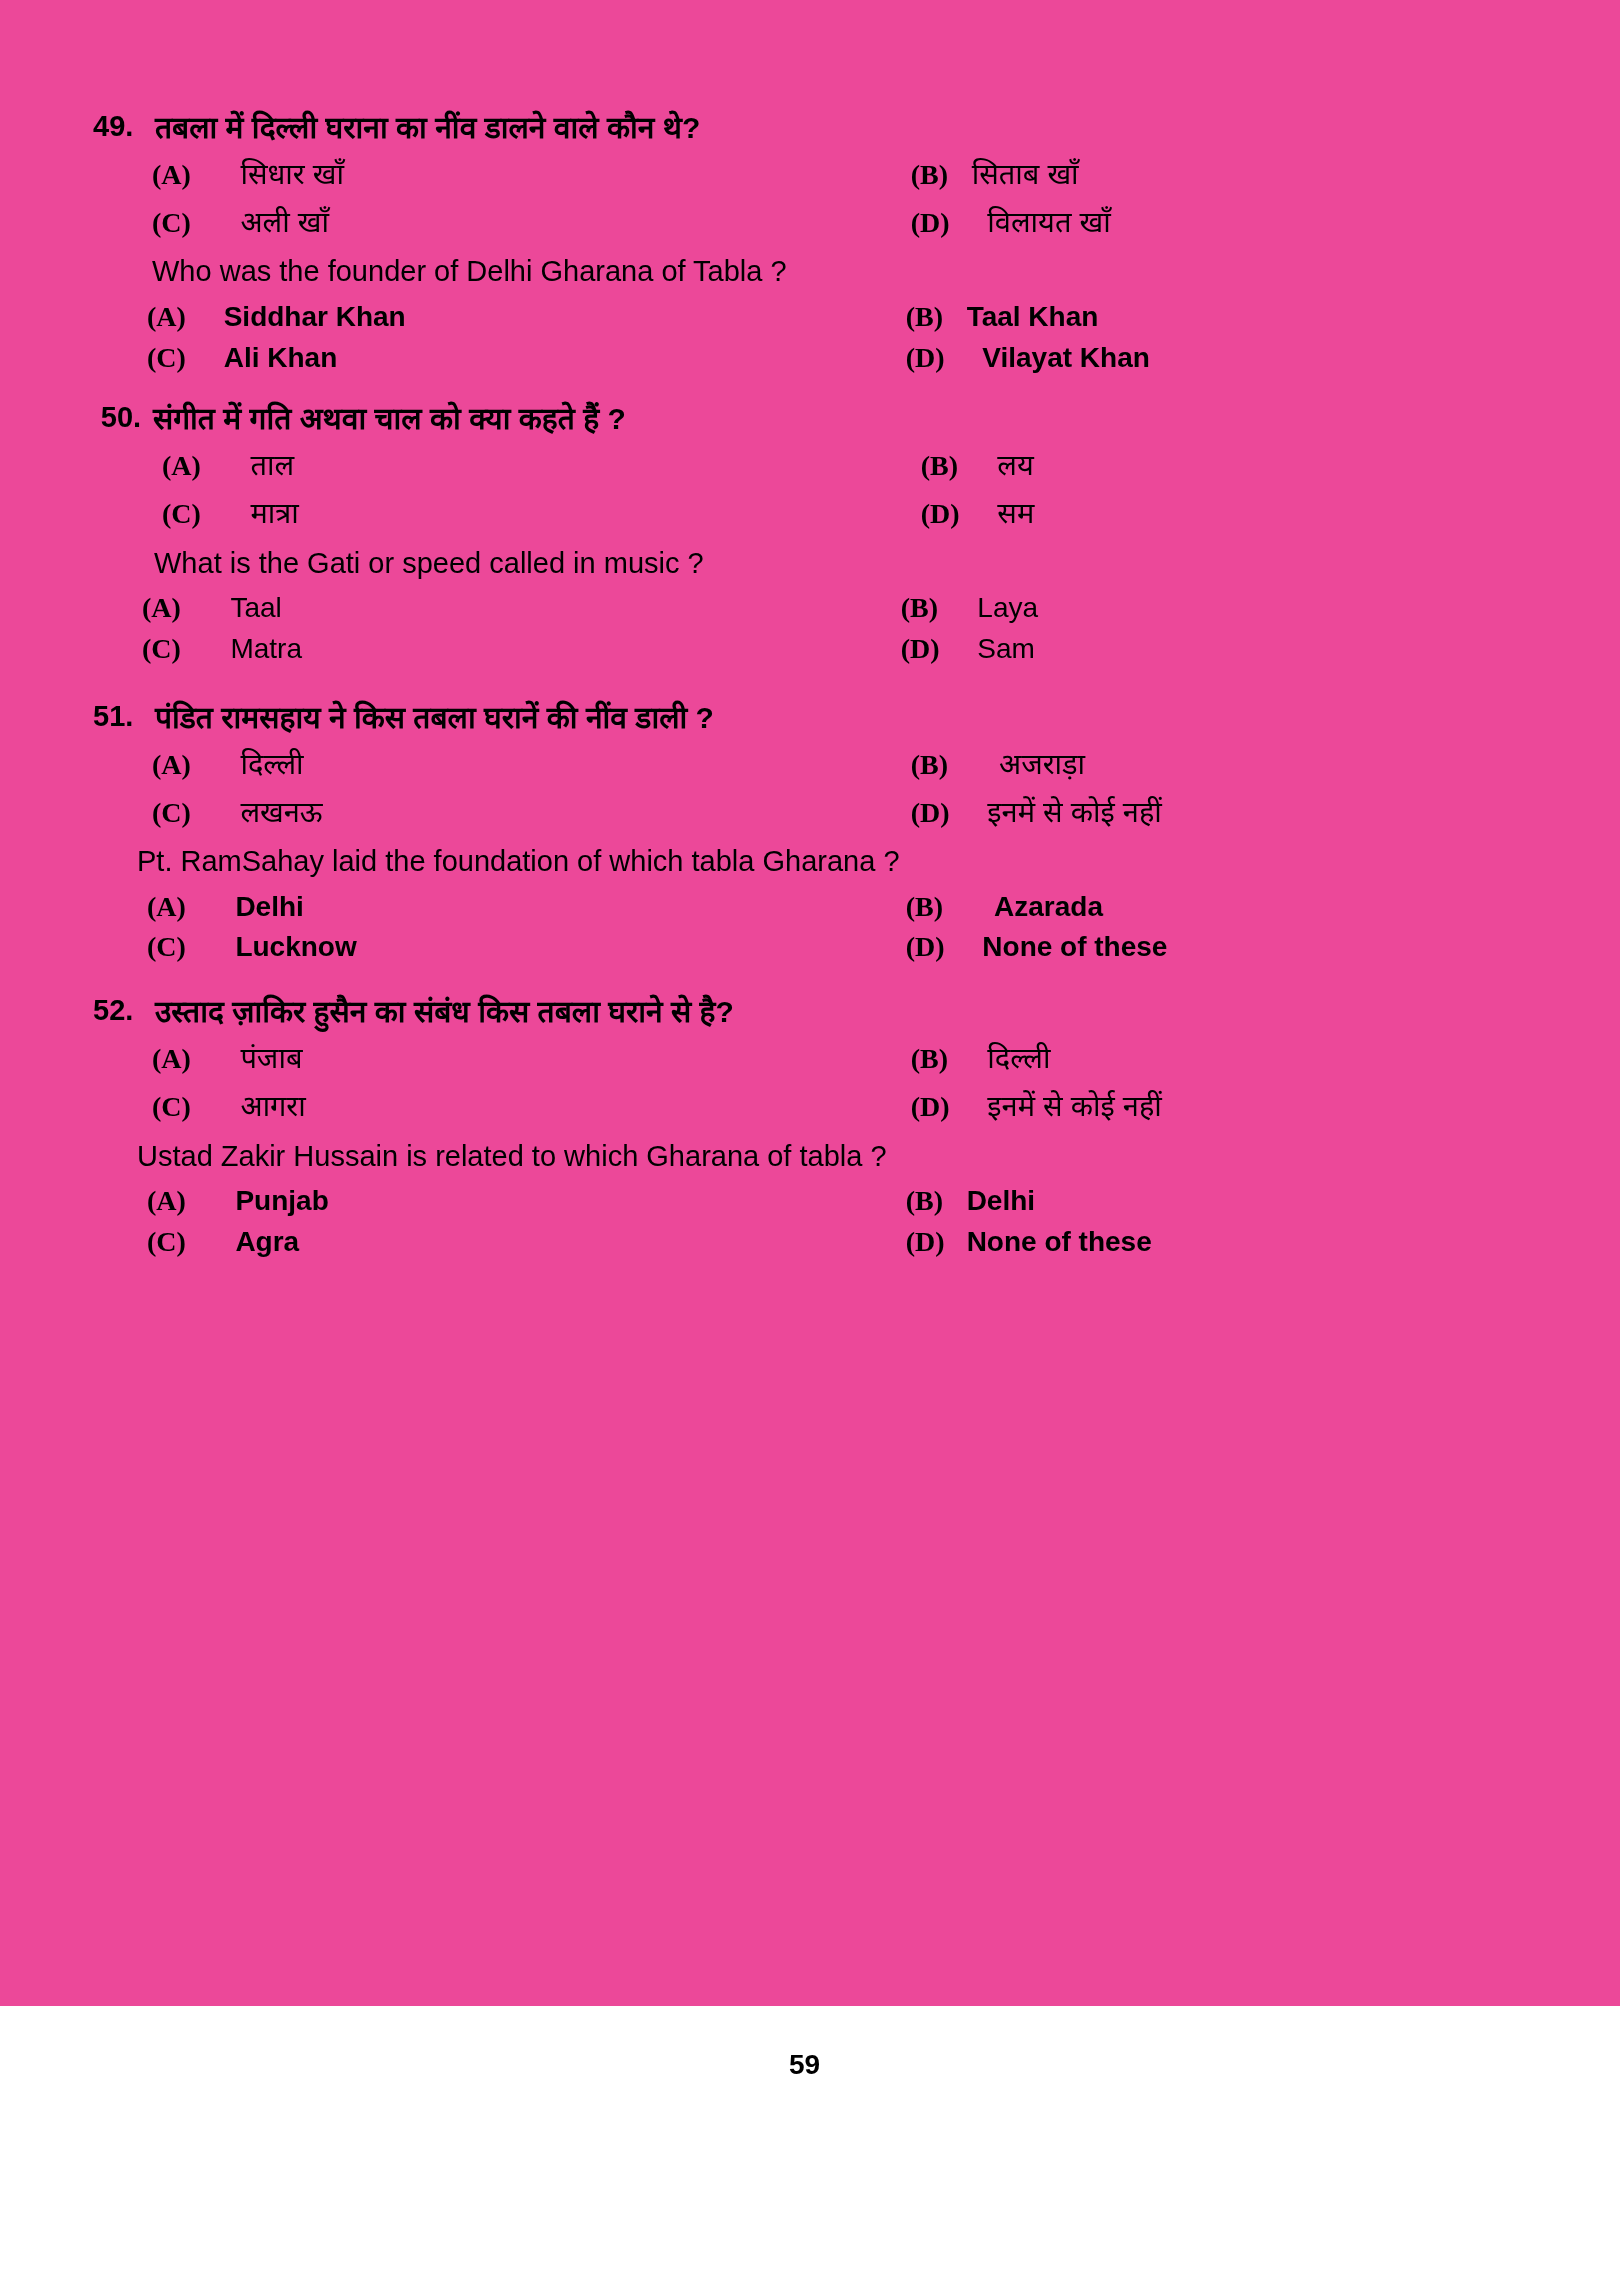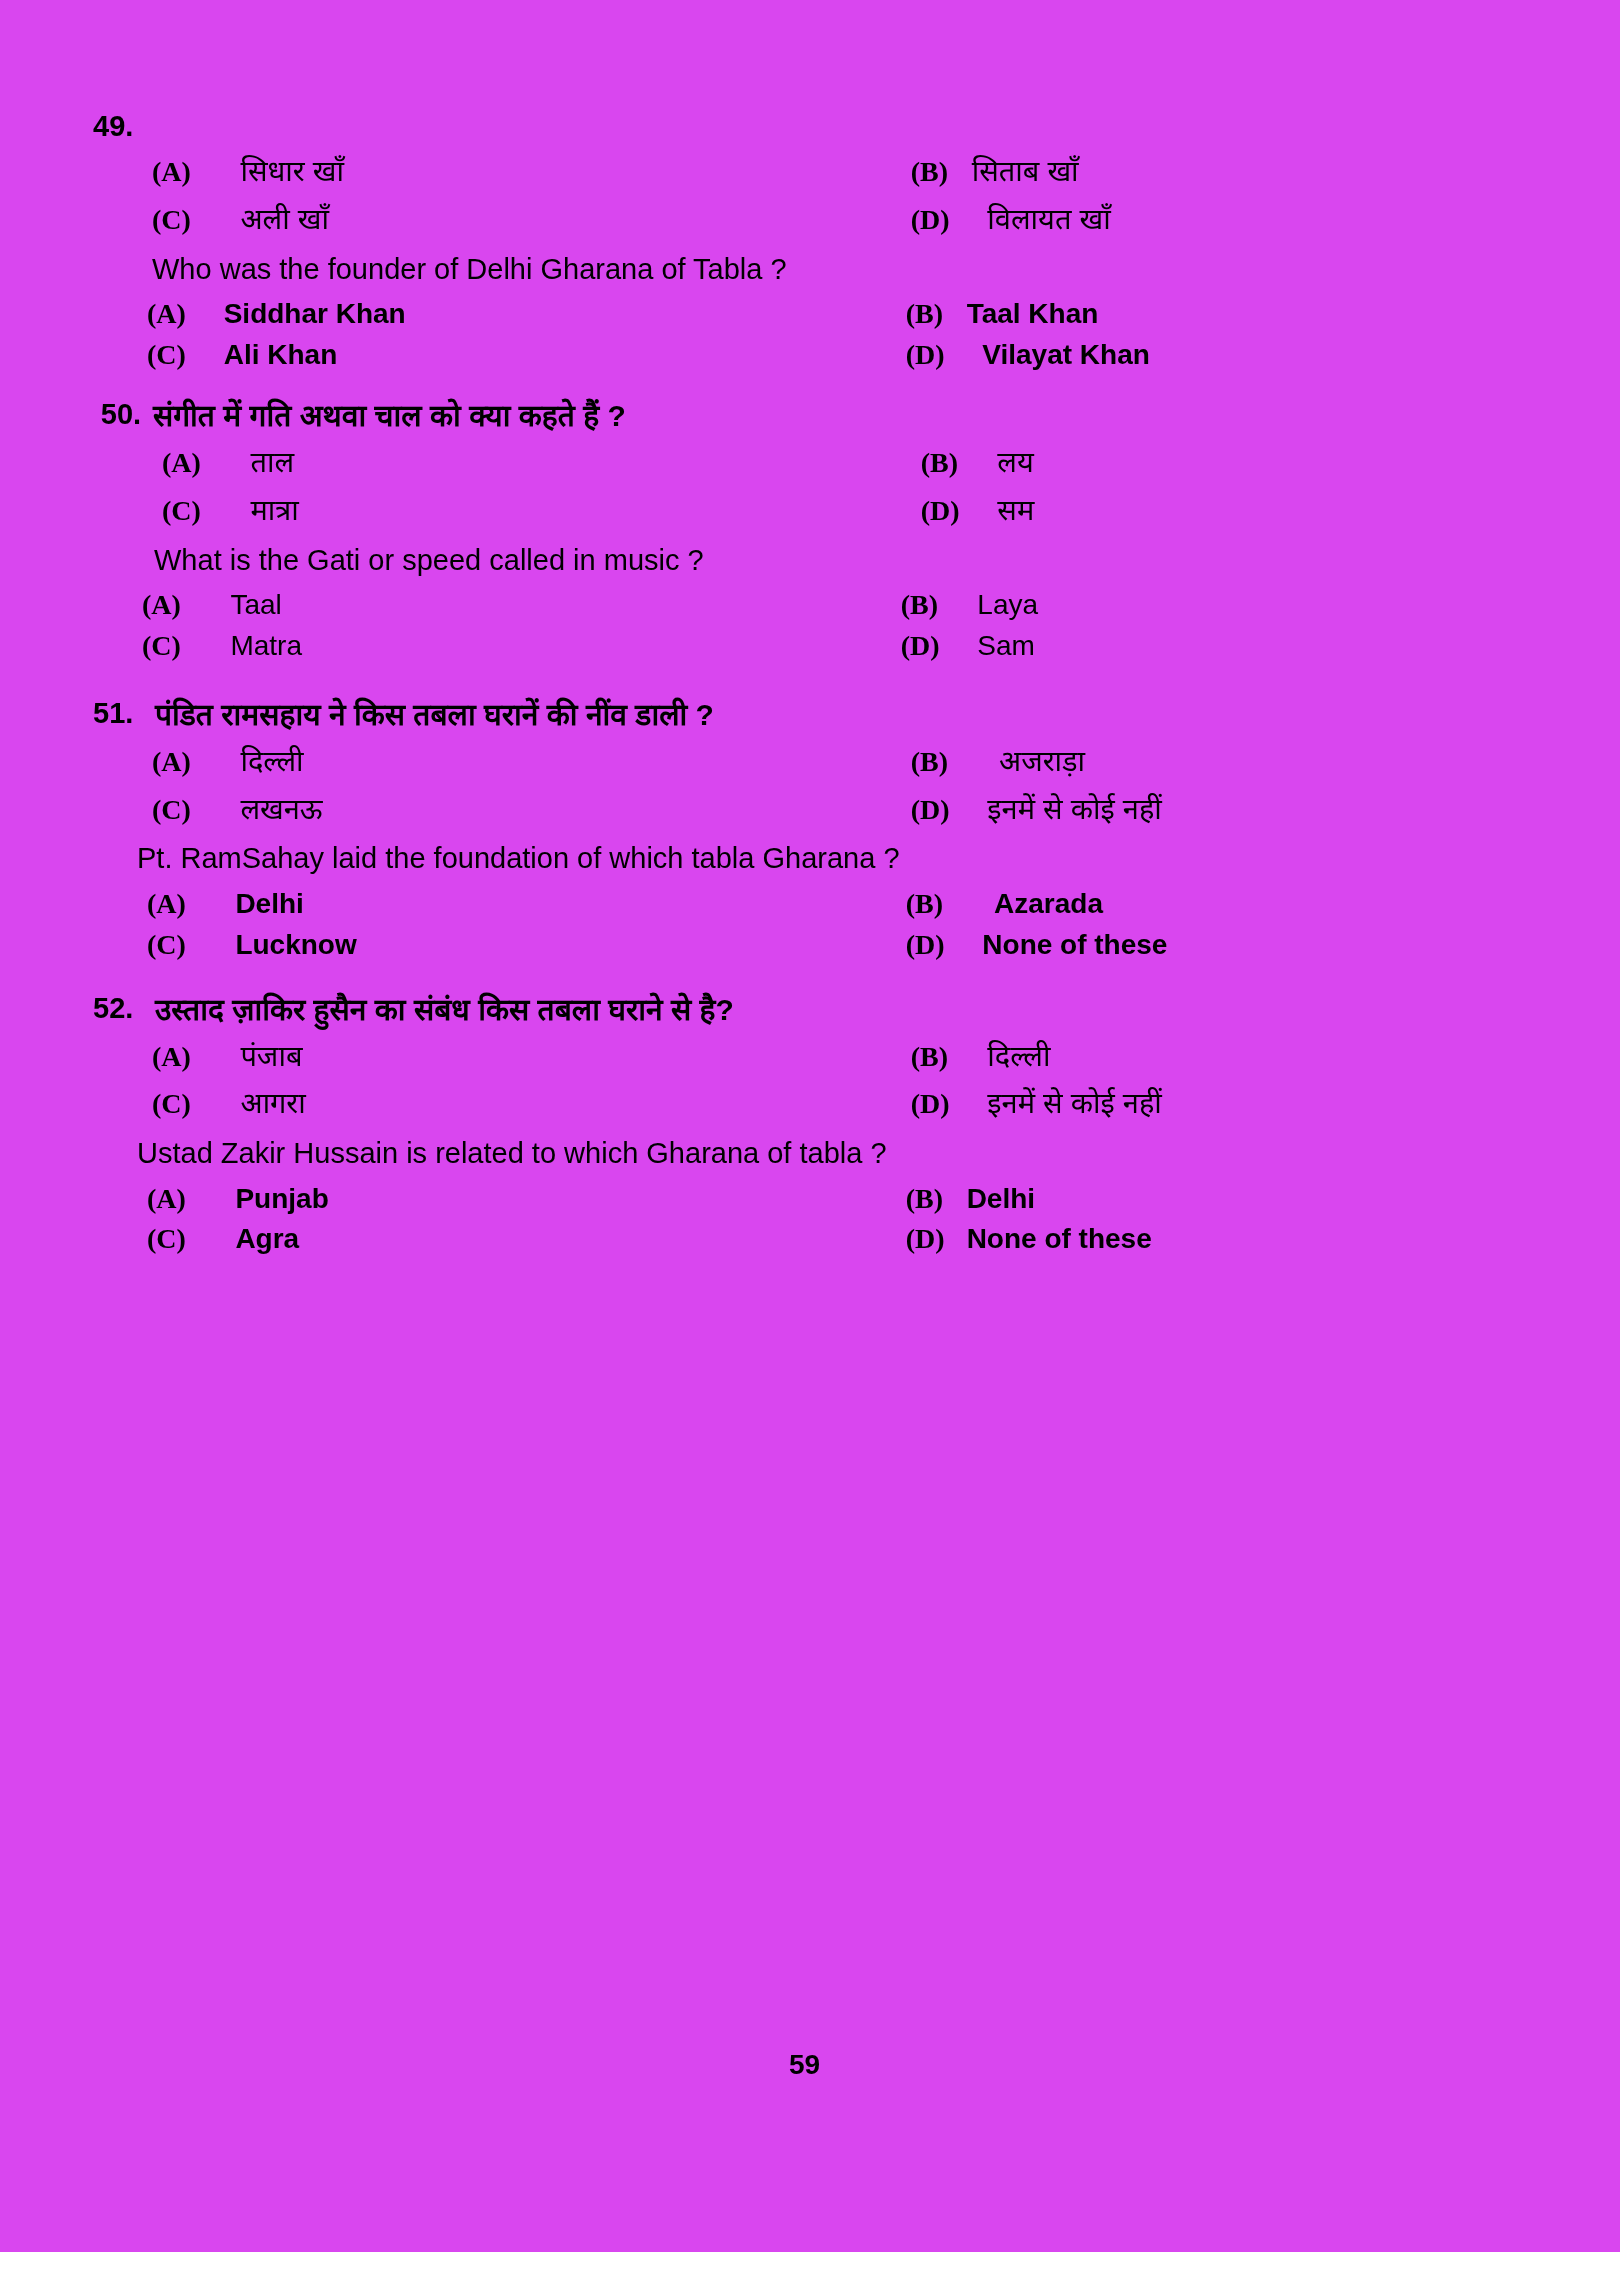--- a/index.html
+++ b/index.html
@@ -13,22 +13,22 @@
     font-family: "Liberation Sans", sans-serif;
     color: #000000;
     position: relative;
     overflow: hidden;
   }
 
   .page {
     position: absolute;
     left: 0; top: 0;
     width: 1620px;
-    height: 2252px;
-    background: #d946ef;
+    height: 2006px;
+    background: #ec4899;
   }
 
   .content {
     position: absolute;
     left: 93px;
     top: 108px;
     width: 1392px;
   }
 
   
@@ -125,20 +125,21 @@
 </style>
 </head>
 <body>
 
 <div class="page">
   <div class="content">
 
     <div class="question-block sp-q49">
       <div class="stem">
         <span class="q-num">49.</span>
+        <span class="q-text-hi pad-left-10">तबला में दिल्ली घराना का नींव डालने वाले कौन थे?</span>
       </div>
 
       <div class="opt-row gap-sm" style="padding-left:59px">
         <div class="opt opt-left">
           <span class="opt-key">(A)</span>
           <span class="opt-val hi val-ind-28">सिधार  खाँ</span>
         </div>
         <div class="opt opt-right">
           <span class="opt-key">(B)</span>
           <span class="opt-val hi">सिताब खाँ</span>

